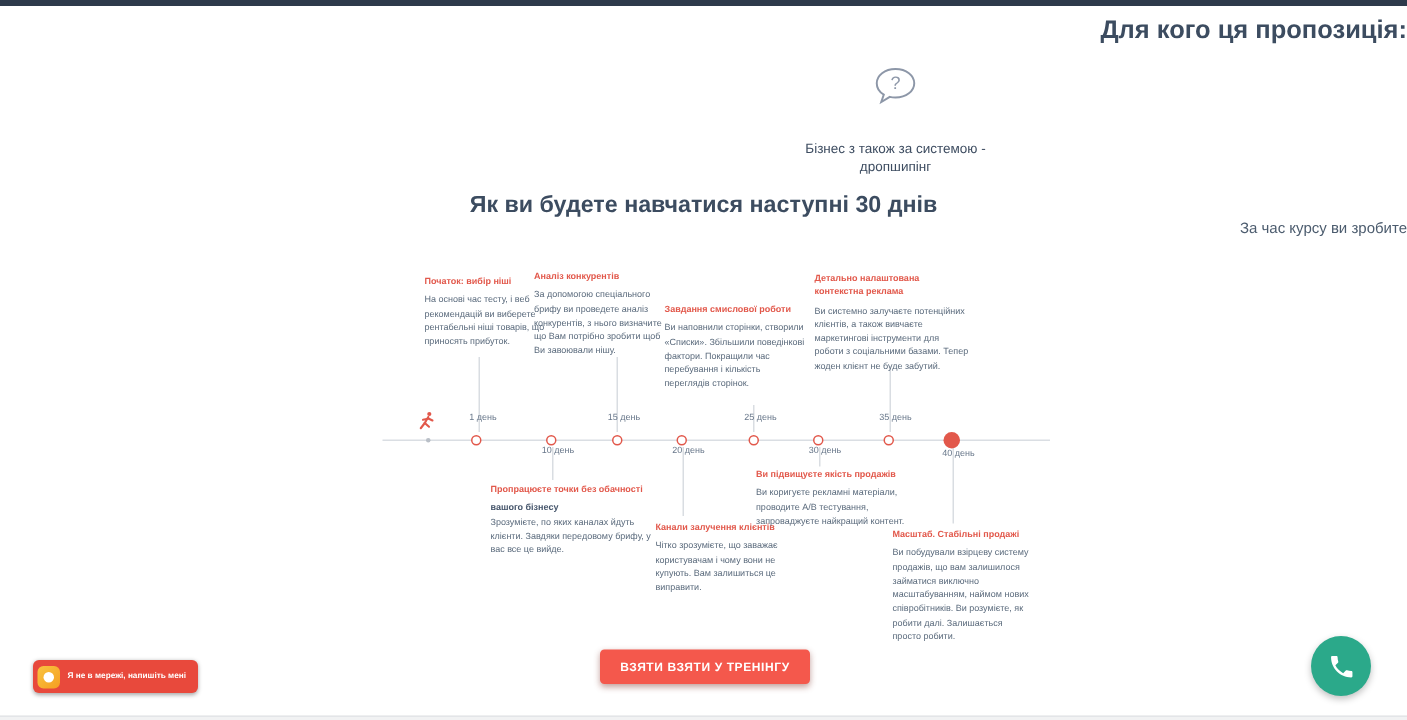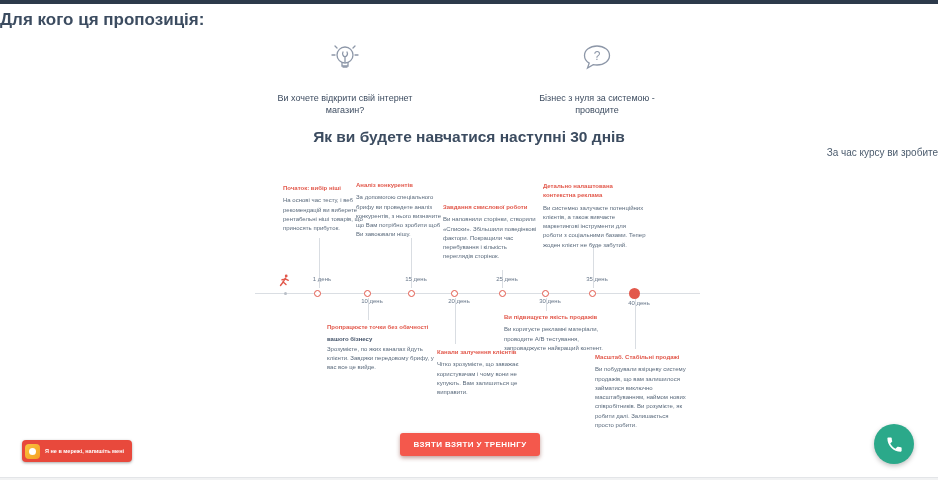--- a/index.html
+++ b/index.html
@@ -1,19 +1,19 @@
 <!DOCTYPE html>
 <html><head>
 <meta charset="utf-8">
 <style>
   html,body{margin:0;padding:0;background:#ffffff;}
   .stage{position:relative;width:938px;height:480px;background:#ffffff;overflow:hidden;
          font-family:"Liberation Sans","DejaVu Sans",sans-serif;color:#3e4d61;}
   .topbar{position:absolute;left:0;top:0;width:938px;height:4px;background:#2d3a4b;}
-  .h1{position:absolute;left:0;top:10px;width:938px;text-align:left;
+  .h1{position:absolute;left:0;top:10px;width:938px;text-align:right;
       font-size:17px;font-weight:bold;color:#3c4c60;}
   .aud-item{position:absolute;top:40px;width:160px;text-align:center;}
   .aud-item svg{display:inline-block;}
   .aud-caption{margin-top:10px;font-size:9px;line-height:1.35;color:#3e4d61;}
   .h2{position:absolute;left:0;top:128px;width:938px;text-align:center;
       font-size:15.5px;font-weight:bold;color:#3c4c60;}
   .h2sub{position:absolute;left:0;top:147px;width:938px;text-align:right;
       font-size:10px;color:#4c5c6e;}
   .tl-line{position:absolute;left:255px;top:293px;width:445px;height:1px;background:#dadee3;}
   .tl-startdot{position:absolute;left:284px;top:292px;width:3px;height:3px;border-radius:50%;background:#b9bfc7;}
@@ -46,38 +46,28 @@
   .gray-stroke{stroke:#8d97a8;fill:none;stroke-width:1.3;stroke-linecap:round;}
 </style>
 </head>
 <body>
 
 <div class="stage">
   <div class="topbar"></div>
 
   <div class="h1">Для кого ця пропозиція:</div>
 
-  <div class="aud-item" style="left:265px;">
-    <svg width="38" height="38" viewBox="0 0 38 38">
-      <circle class="gray-stroke" cx="19" cy="15" r="8"></circle>
-      <path class="gray-stroke" d="M16 23 L16 26 L22 26 L22 23"></path>
-      <path class="gray-stroke" d="M17 27 L21 27"></path>
-      <path class="gray-stroke" d="M17 12 C16 14 17 16 19 17 M21 12 C22 14 21 16 19 17 M19 17 L19 22"></path>
-      <path class="gray-stroke" d="M6 15 L9 15 M29 15 L32 15 M9 6 L11 8 M29 6 L27 8"></path>
-    </svg>
-    <div class="aud-caption">Ви хочете відкрити свій інтернет магазин?</div>
-  </div>
 
 
   <div class="aud-item" style="left:517px;">
     <svg width="38" height="38" viewBox="0 0 38 38">
       <path class="gray-stroke" d="M19 6 C11.8 6 6.5 10.3 6.5 15.5 C6.5 18.7 8.3 21.4 11.2 23.1 L9.5 28 L15.2 24.6 C16.4 24.9 17.7 25 19 25 C26.2 25 31.5 20.7 31.5 15.5 C31.5 10.3 26.2 6 19 6 Z"></path>
       <text x="19" y="19.5" text-anchor="middle" font-size="12" fill="#8d97a8" font-family="inherit">?</text>
     </svg>
-    <div class="aud-caption">Бізнес з нуля за системою - проводите</div>
+    <div class="aud-caption">Бізнес з також за системою - дропшипінг</div>
   </div>
 
   <div class="h2">Як ви будете навчатися наступні 30 днів</div>
   <div class="h2sub">За час курсу ви зробите</div>
 
   <div class="tl-line"></div>
   <svg style="position:absolute;left:276px;top:273px;" width="16" height="16" viewBox="0 0 16 16">
     <g stroke="#e2584b" stroke-width="1.4" fill="none" stroke-linecap="round">
       <circle cx="10.2" cy="3" r="1.4" fill="#e2584b" stroke="none"></circle>
       <path d="M9.5 5 L7.2 9"></path>

